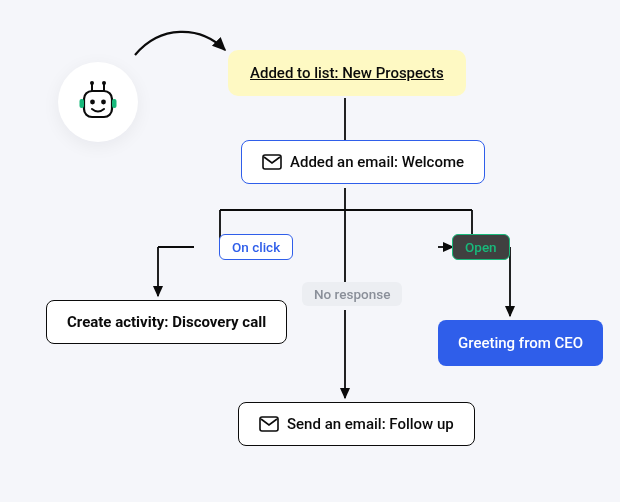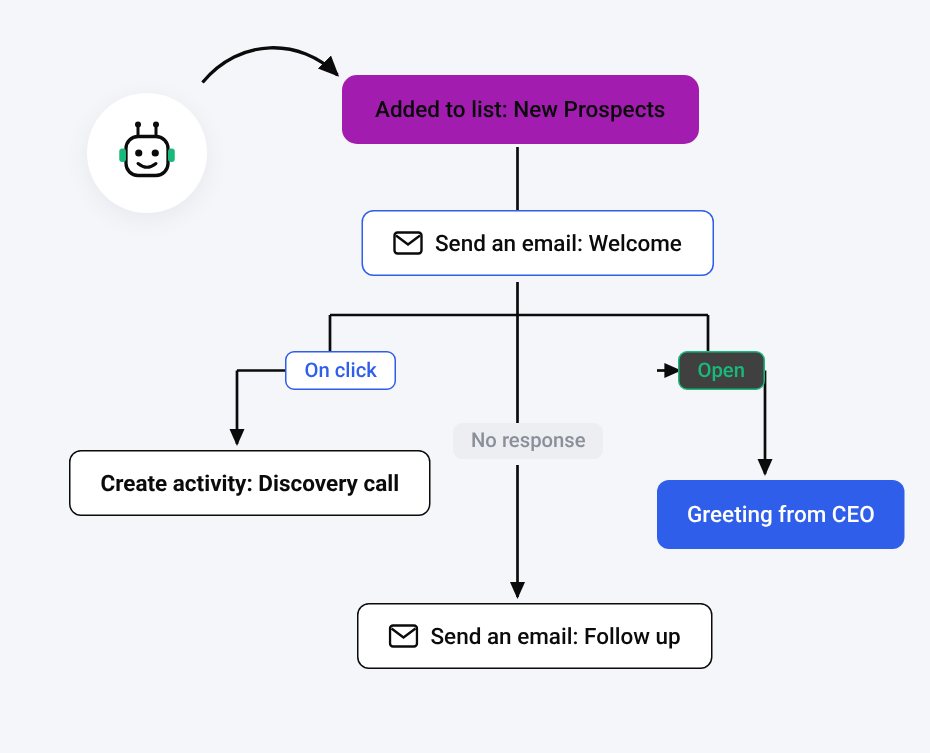--- a/index.html
+++ b/index.html
@@ -21,25 +21,26 @@
     border-radius: 8px;
     white-space: nowrap;
   }
   .pill {
     border-radius: 6px;
     font-size: 13.5px;
     padding: 4px 12px;
   }
   
   .trigger {
-    background: #a21caf;
+    background: #fef9c3;
     color: #0b0b0b;
     font-weight: 500;
     padding: 14px 22px;
     border-radius: 10px;
+    text-decoration: underline;
   }
   
   .email-node {
     background: #ffffff;
     border: 1.5px solid #2f5eea;
     padding: 12px 20px;
     color: #0b0b0b;
     font-weight: 500;
   }
   
@@ -57,20 +58,21 @@
     font-weight: 500;
     padding: 14px 20px;
     text-align: right;
   }
   
   .pill-blue {
     background: #ffffff;
     border: 1.5px solid #2f5eea;
     color: #2f5eea;
     font-weight: 500;
+    margin-left: 29px;
   }
   .pill-green {
     background: #404040;
     border: 1.5px solid #18b97b;
     color: #18b97b;
     font-weight: 500;
   }
   .pill-grey {
     background: #eceef2;
     color: #8a8f99;
@@ -144,21 +146,21 @@
   <span>Added to list: New Prospects</span>
 </div>
 
 <div class="node email-node" style="left:241px; top:140px;">
   <span class="email-icon">
     <svg width="20" height="16" viewBox="0 0 20 16">
       <rect x="1" y="1" width="18" height="14" rx="2" fill="none" stroke="#0b0b0b" stroke-width="1.6"></rect>
       <path d="M 2 3 L 10 9 L 18 3" fill="none" stroke="#0b0b0b" stroke-width="1.6"></path>
     </svg>
   </span>
-  <span>Send an email: Welcome</span>
+  <span>Added an email: Welcome</span>
 </div>
 
 <div class="node pill pill-blue" style="left:190px; top:234px;">
   <span>On click</span>
 </div>
 
 <div class="node pill pill-green" style="left:452px; top:234px;">
   <span>Open</span>
 </div>
 

